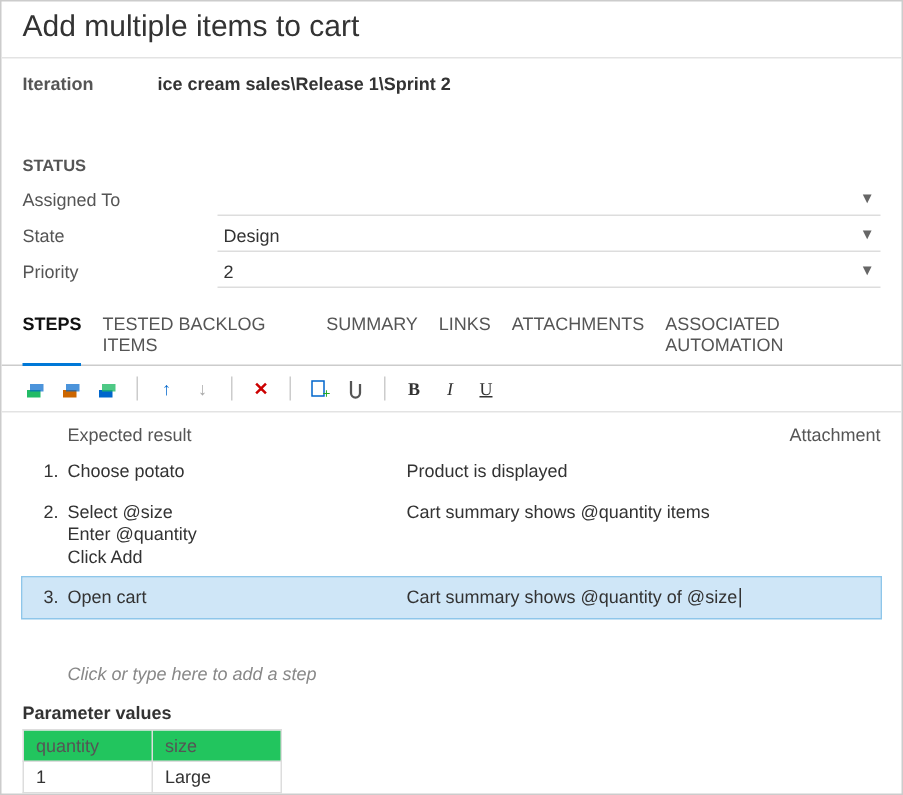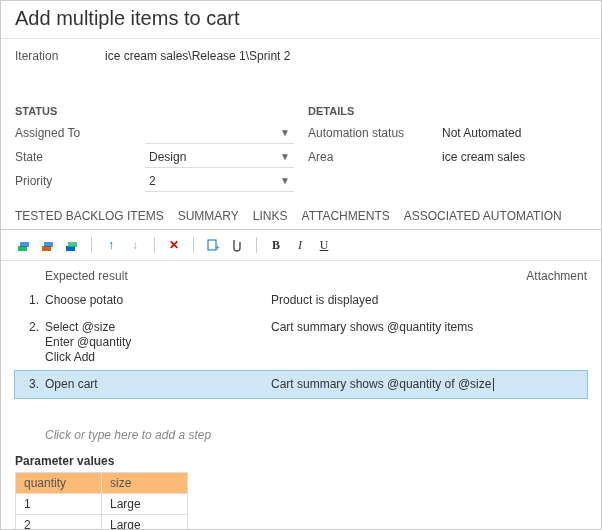--- a/index.html
+++ b/index.html
@@ -16,21 +16,21 @@
   .title {
     font-size: 20px;
     font-weight: 300;
     color: #333;
     padding: 6px 14px 8px 14px;
     border-bottom: 1px solid #e3e3e3;
   }
   .meta {
     padding: 10px 14px 6px 14px;
   }
-  .row { display: flex; align-items: flex-end; }
+  .row { display: flex; align-items: flex-end; font-weight: bold; }
   .iter-label { width: 90px; color: #555; }
   .iter-val { flex: 1; color: #333; }
   .fields {
     display: flex; gap: 14px; padding: 0 14px 6px 14px;
   }
   .col { flex: 1; }
   .sect-head {
     font-size: 11px; font-weight: 600; color: #555;
     padding: 6px 0 4px 0;
     margin-top: 30px;
@@ -67,21 +67,21 @@
   .multi-line div { line-height: 15px; }
   .cursor { border-right: 1px solid #333; display:inline-block; height:13px; vertical-align: middle; margin-left:2px;}
   .addstep { font-style: italic; color: #888; padding: 2px 0 8px 30px; margin-top: 28px; }
   .params { padding: 2px 14px 10px 14px; }
   .params-title { font-weight: 600; color: #333; padding-bottom: 4px; }
   .ptable { border-collapse: collapse; }
   .ptable th, .ptable td {
     border: 1px solid #ddd; padding: 3px 8px; font-weight: 400;
     min-width: 86px; text-align: left; font-size: 12px; color:#333;
   }
-  .ptable th { color: #555; background: #fdba74; }
+  .ptable th { color: #555; background: #22c55e; }
   .ptable tr.sel td { background: #cfe6f7; }
 </style>
 </head>
 <body>
 
 <div class="title">Add multiple items to cart</div>
 
 <div class="meta">
   <div class="row">
     <div class="iter-label">Iteration</div>
@@ -107,38 +107,24 @@
       </div>
     </div>
     <div class="field-row">
       <div class="field-label">Priority</div>
       <div class="field-ctl">
         <span>2</span>
         <span class="chev">▼</span>
       </div>
     </div>
   </div>
-  <div class="col">
-    <div class="sect-head">DETAILS</div>
-    <div class="field-row">
-      <div class="field-label">Automation status</div>
-      <div class="field-ctl" style="border-bottom:none">
-        <span>Not Automated</span>
-      </div>
-    </div>
-    <div class="field-row">
-      <div class="field-label">Area</div>
-      <div class="field-ctl" style="border-bottom:none">
-        <span>ice cream sales</span>
-      </div>
-    </div>
-  </div>
 </div>
 
 <div class="tabs">
+    <div class="tab active">STEPS</div>
     <div class="tab">TESTED BACKLOG ITEMS</div>
     <div class="tab">SUMMARY</div>
     <div class="tab">LINKS</div>
     <div class="tab">ATTACHMENTS</div>
     <div class="tab">ASSOCIATED AUTOMATION</div>
   </div>
 
 <div class="toolbar">
   <span class="tbtn">
       <svg width="14" height="14">

